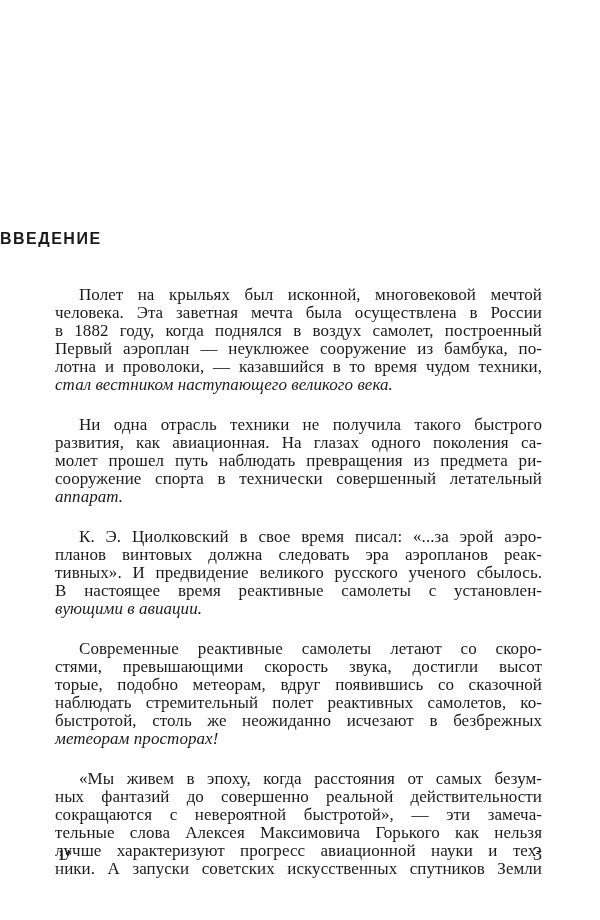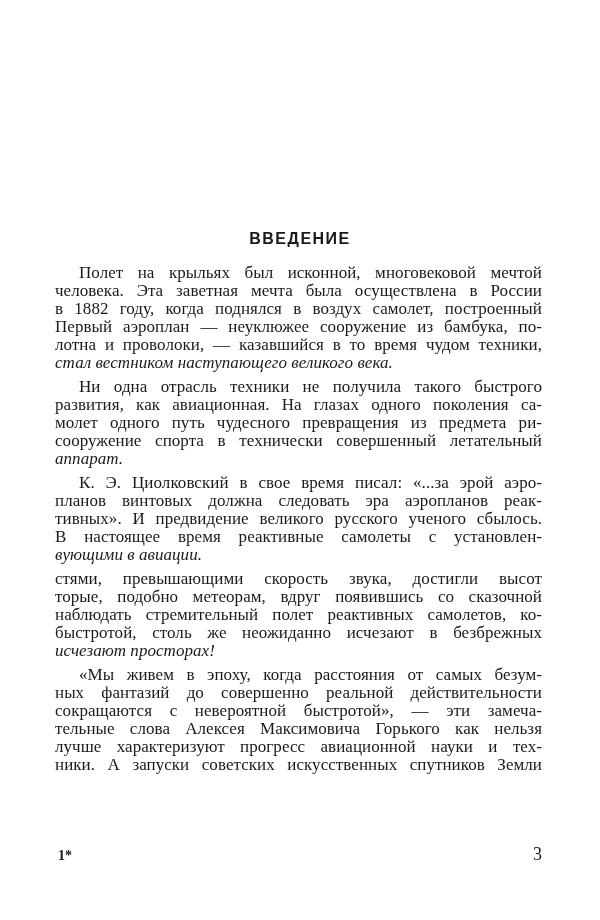--- a/index.html
+++ b/index.html
@@ -1,63 +1,64 @@
 <!DOCTYPE html>
 <html><head>
 <meta charset="utf-8">
 <style>
   html, body { margin: 0; padding: 0; background: #ffffff; }
   body { width: 600px; height: 920px; position: relative; overflow: hidden;
          font-family: "Liberation Serif", "DejaVu Serif", serif; color: #1a1a1a; }
-  .title { position: absolute; top: 230px; left: 0; width: 600px; text-align: center;
+  .title { position: absolute; top: 230px; left: 0; width: 600px; 
            font-family: "Liberation Sans", "DejaVu Sans", sans-serif; font-weight: bold;
            font-size: 16px; letter-spacing: 1.5px; }
   .body-text { position: absolute; top: 264px; left: 55px; width: 487px; }
   .line { height: 18px; line-height: 18px; font-size: 17px; white-space: nowrap;
           text-align: justify; text-align-last: justify; letter-spacing: 0.05px; }
   .line.last { text-align-last: left; font-style: italic; }
   .line.indent { padding-left: 24px; }
-  .para { margin-bottom: 6px; }
+  .para { margin-bottom: 6px; margin-top: 22px; }
   .footer-sig { position: absolute; top: 848px; left: 58px; font-size: 14px; font-weight: bold; }
   .footer-page { position: absolute; top: 844px; left: 533px; font-size: 18px; }
 </style>
 </head>
 <body>
 
 <div class="title">ВВЕДЕНИЕ</div>
 
 <div class="body-text">
   <div class="para">
     <div class="line indent">Полет на крыльях был исконной, многовековой мечтой</div>
     <div class="line">человека. Эта заветная мечта была осуществлена в России</div>
     <div class="line">в 1882 году, когда поднялся в воздух самолет, построенный</div>
     <div class="line">Первый аэроплан — неуклюжее сооружение из бамбука, по-</div>
     <div class="line">лотна и проволоки, — казавшийся в то время чудом техники,</div>
     <div class="line last">стал вестником наступающего великого века.</div>
   </div>
   <div class="para">
     <div class="line indent">Ни одна отрасль техники не получила такого быстрого</div>
     <div class="line">развития, как авиационная. На глазах одного поколения са-</div>
-    <div class="line">молет одного путь чудесного превращения из предмета ри-</div>
+    <div class="line">молет прошел путь наблюдать превращения из предмета ри-</div>
     <div class="line">сооружение спорта в технически совершенный летательный</div>
     <div class="line last">аппарат.</div>
   </div>
   <div class="para">
     <div class="line indent">К. Э. Циолковский в свое время писал: «...за эрой аэро-</div>
     <div class="line">планов винтовых должна следовать эра аэропланов реак-</div>
     <div class="line">тивных». И предвидение великого русского ученого сбылось.</div>
     <div class="line">В настоящее время реактивные самолеты с установлен-</div>
     <div class="line last">вующими в авиации.</div>
   </div>
   <div class="para">
+    <div class="line indent">Современные реактивные самолеты летают со скоро-</div>
     <div class="line">стями, превышающими скорость звука, достигли высот</div>
     <div class="line">торые, подобно метеорам, вдруг появившись со сказочной</div>
     <div class="line">наблюдать стремительный полет реактивных самолетов, ко-</div>
     <div class="line">быстротой, столь же неожиданно исчезают в безбрежных</div>
-    <div class="line last">исчезают просторах!</div>
+    <div class="line last">метеорам просторах!</div>
   </div>
   <div class="para">
     <div class="line indent">«Мы живем в эпоху, когда расстояния от самых безум-</div>
     <div class="line">ных фантазий до совершенно реальной действительности</div>
     <div class="line">сокращаются с невероятной быстротой», — эти замеча-</div>
     <div class="line">тельные слова Алексея Максимовича Горького как нельзя</div>
     <div class="line">лучше характеризуют прогресс авиационной науки и тех-</div>
     <div class="line">ники. А запуски советских искусственных спутников Земли</div>
   </div>
 </div>

